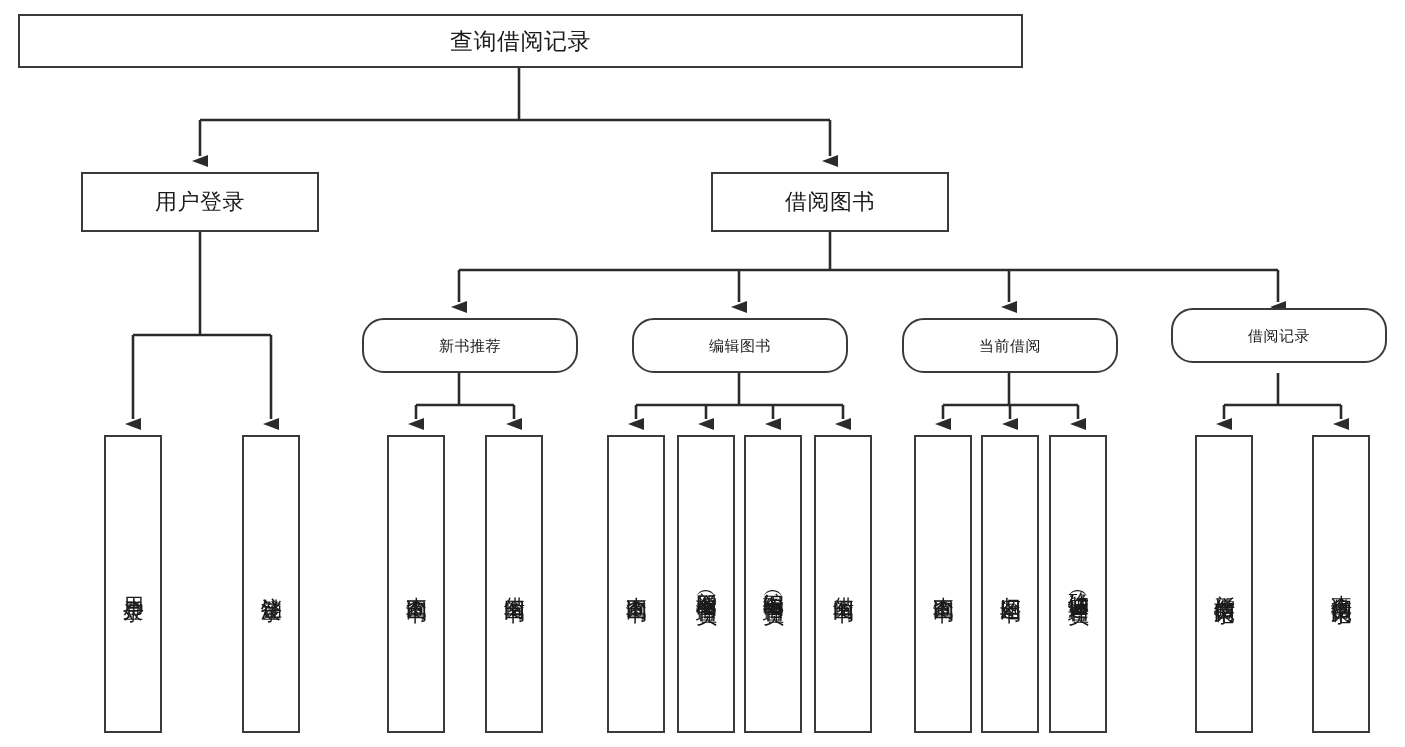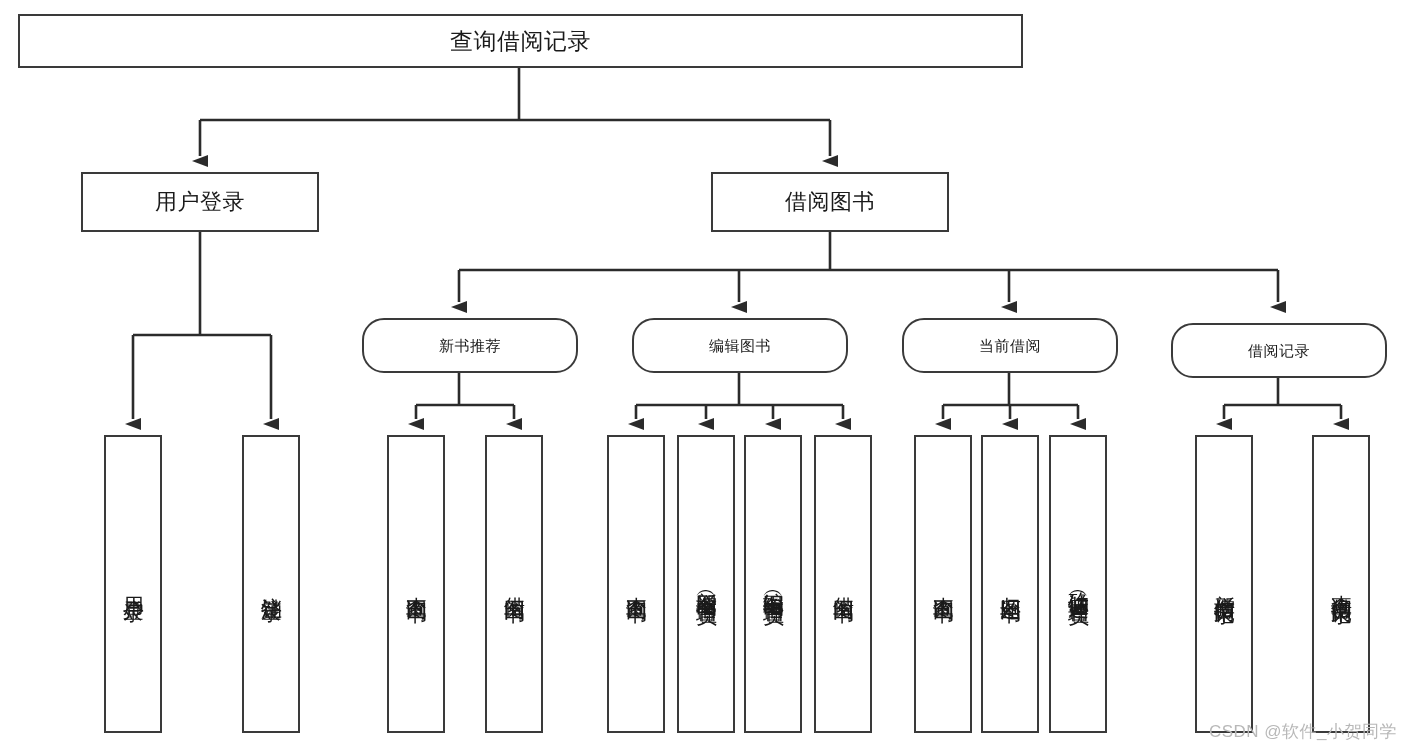--- a/index.html
+++ b/index.html
@@ -141,21 +141,21 @@
 
   <div class="node lvl2" style="left:362px; top:318px; width:216px; height:55px;">
     <span class="lbl">新书推荐</span>
   </div>
   <div class="node lvl2" style="left:632px; top:318px; width:216px; height:55px;">
     <span class="lbl">编辑图书</span>
   </div>
   <div class="node lvl2" style="left:902px; top:318px; width:216px; height:55px;">
     <span class="lbl">当前借阅</span>
   </div>
-  <div class="node lvl2" style="left:1171px; top:323px; width:216px; height:55px;">
+  <div class="node lvl2" style="left:1171px; top:308px; width:216px; height:55px;">
     <span class="lbl">借阅记录</span>
   </div>
 
   <div class="node leaf" style="left:104px; top:435px; width:58px; height:298px;">
     <span class="lbl">用户登录</span>
   </div>
   <div class="node leaf" style="left:242px; top:435px; width:58px; height:298px;">
     <span class="lbl">注销登录</span>
   </div>
 
@@ -189,15 +189,14 @@
     <span class="lbl">确认归还（管理员）</span>
   </div>
 
   <div class="node leaf" style="left:1195px; top:435px; width:58px; height:298px;">
     <span class="lbl">新增借阅记录</span>
   </div>
   <div class="node leaf" style="left:1312px; top:435px; width:58px; height:298px;">
     <span class="lbl">查询借阅记录</span>
   </div>
 
-  <div class="watermark">CSDN @软件_小贺同学</div>
 
 </div>
 
 </body></html>

